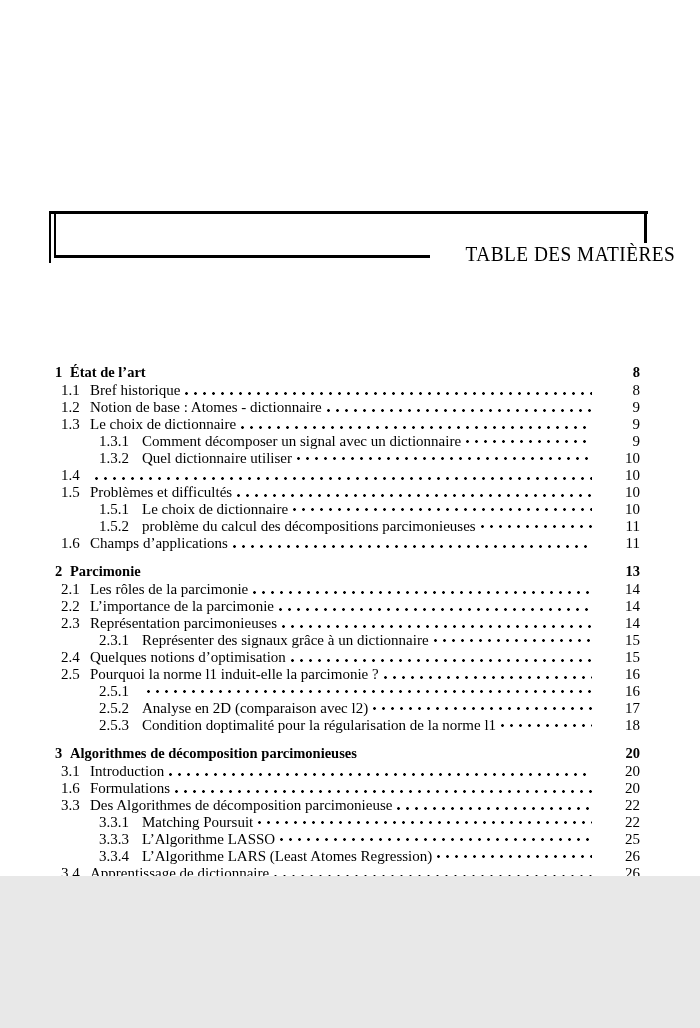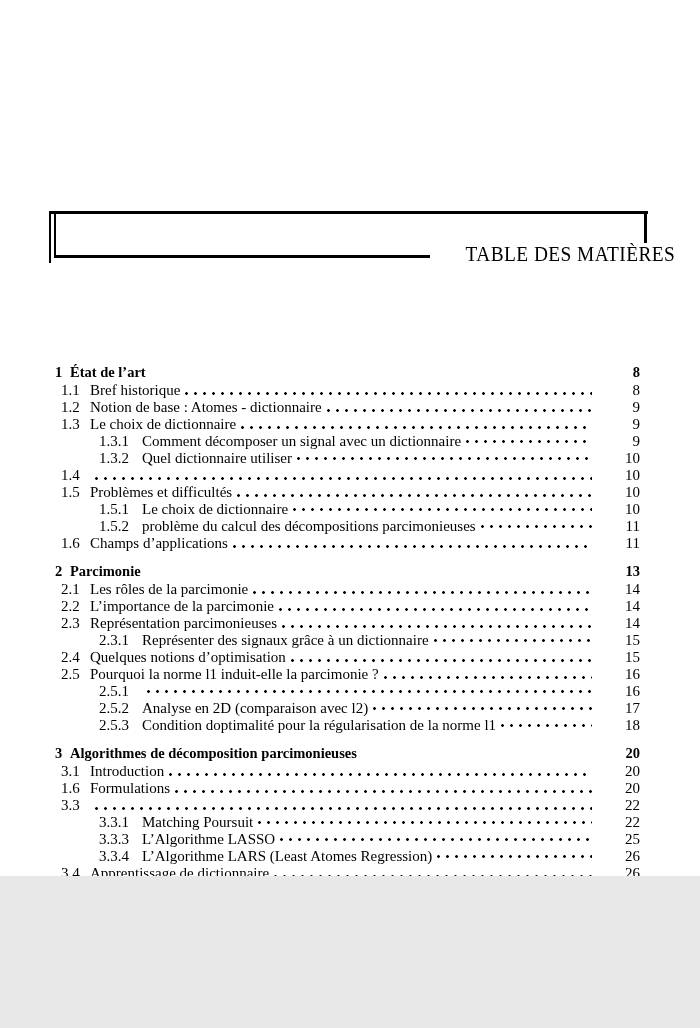--- a/index.html
+++ b/index.html
@@ -209,20 +209,21 @@
           <span class="page">20</span>
         </div>
         <div class="row entry lvl1">
           <span class="num">1.6</span>
           <span class="ttl">Formulations</span>
           <span class="leader"></span>
           <span class="page">20</span>
         </div>
         <div class="row entry lvl1">
           <span class="num">3.3</span>
+          <span class="ttl">Des Algorithmes de décomposition parcimonieuse</span>
           <span class="leader"></span>
           <span class="page">22</span>
         </div>
         <div class="row entry lvl2">
           <span class="num">3.3.1</span>
           <span class="ttl">Matching Poursuit</span>
           <span class="leader"></span>
           <span class="page">22</span>
         </div>
         <div class="row entry lvl2">

